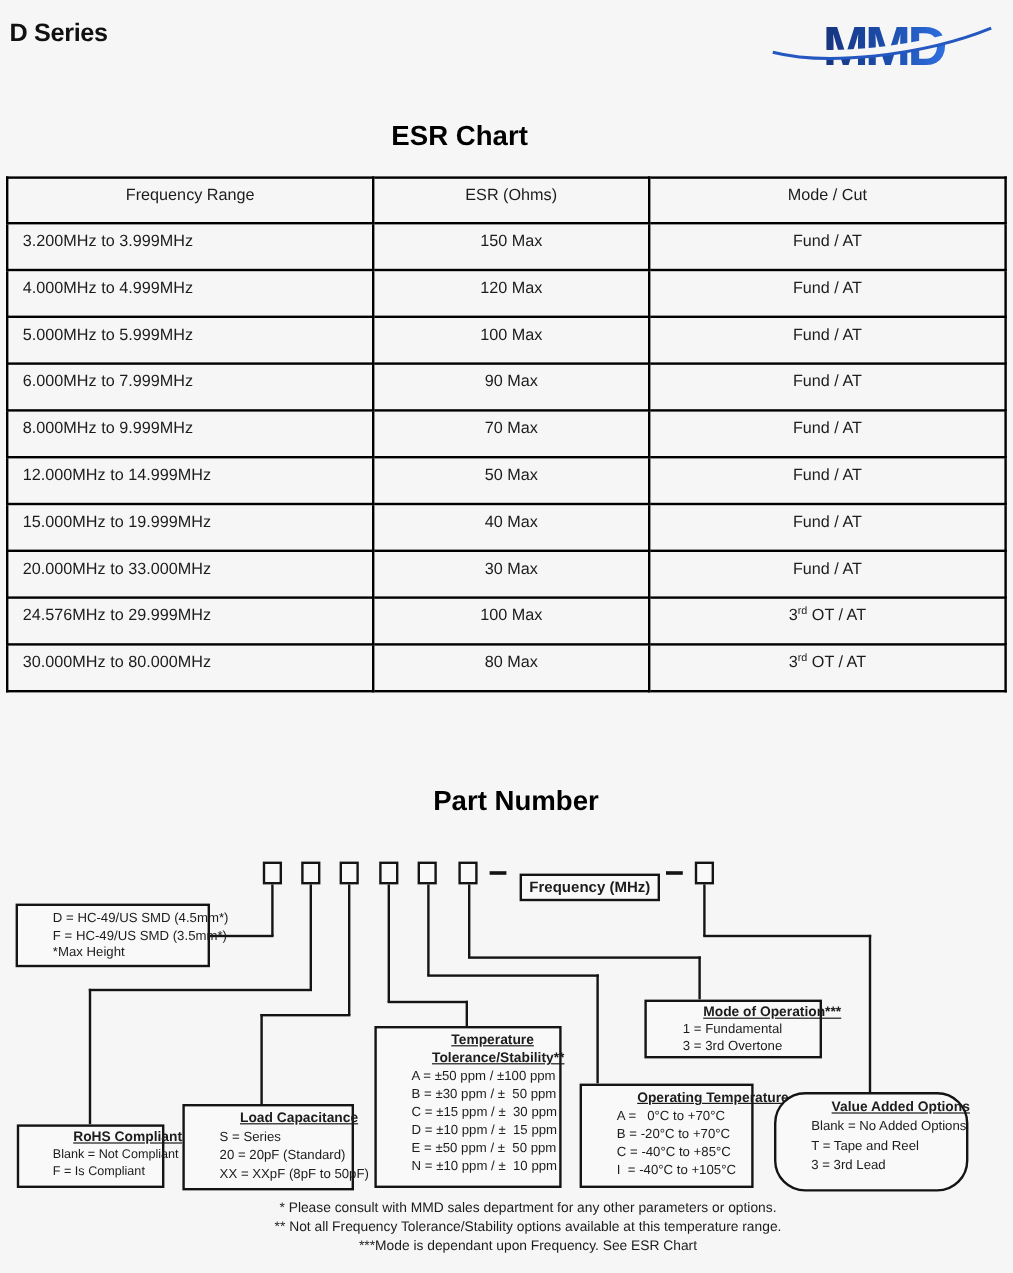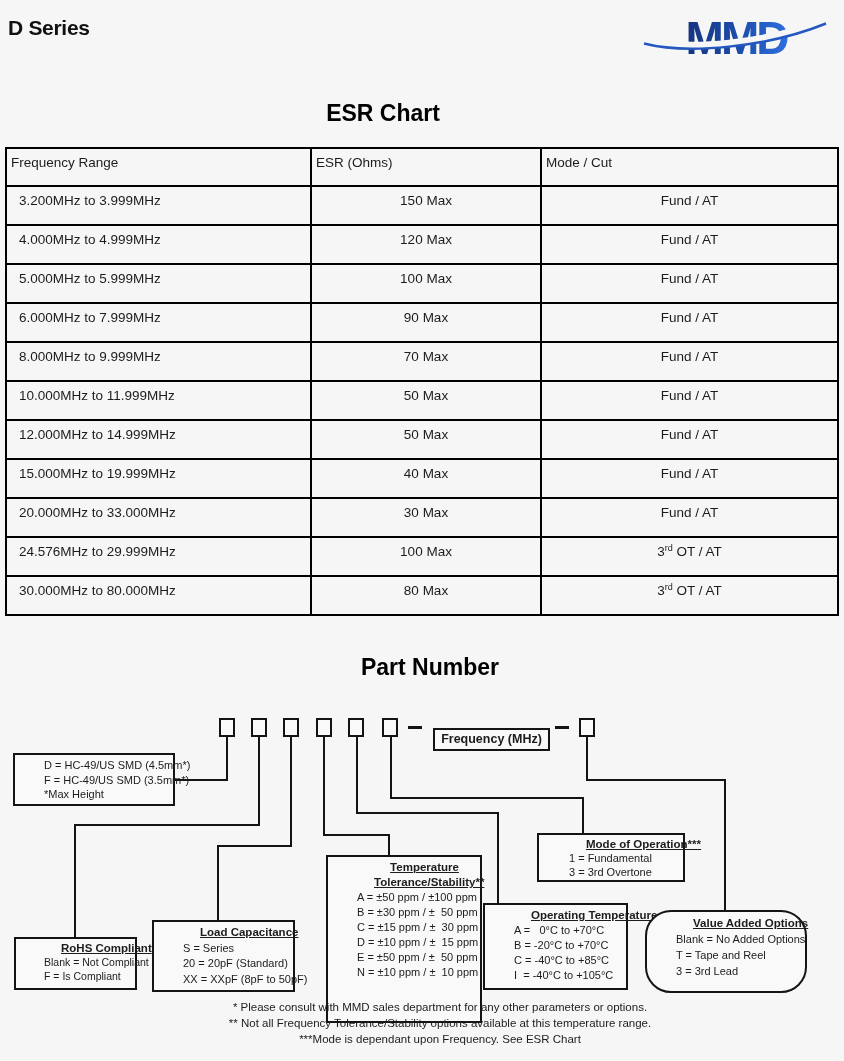--- a/index.html
+++ b/index.html
@@ -26,21 +26,21 @@
     font-size:13.5px;
   }
   table.esr th,table.esr td{
     border:2px solid #000;
     vertical-align:top;
     padding:6px 4px 0 4px;
     font-weight:normal;
     white-space:nowrap;
     overflow:hidden;
   }
-  table.esr th{height:30px;text-align:left;}
+  table.esr th{height:30px;text-align:center;}
   table.esr td{height:31px;text-align:center;}
   table.esr td.c-freq{text-align:left;padding-left:12px;}
   table.esr col.w1{width:305px;}
   table.esr col.w2{width:230px;}
   table.esr sup{font-size:9px;vertical-align:super;line-height:0;}
   
   .pbox{
     box-sizing:border-box;width:16px;height:19px;
     border:2px solid #141414;background:#f9f9f9;
   }
@@ -123,25 +123,20 @@
         <td class="c-freq">6.000MHz to 7.999MHz</td>
         <td>90 Max</td>
         <td>Fund / AT</td>
       </tr>
       <tr>
         <td class="c-freq">8.000MHz to 9.999MHz</td>
         <td>70 Max</td>
         <td>Fund / AT</td>
       </tr>
       <tr>
-        <td class="c-freq">10.000MHz to 11.999MHz</td>
-        <td>50 Max</td>
-        <td>Fund / AT</td>
-      </tr>
-      <tr>
         <td class="c-freq">12.000MHz to 14.999MHz</td>
         <td>50 Max</td>
         <td>Fund / AT</td>
       </tr>
       <tr>
         <td class="c-freq">15.000MHz to 19.999MHz</td>
         <td>40 Max</td>
         <td>Fund / AT</td>
       </tr>
       <tr>
@@ -220,21 +215,21 @@
 
 <div class="abs callout" style="left:152px;top:920px;width:143px;height:72px;line-height:15.5px;">
   <div class="title center">Load Capacitance</div>
   <div>
       <div class="box-line">S = Series</div>
       <div class="box-line">20 = 20pF (Standard)</div>
       <div class="box-line">XX = XXpF (8pF to 50pF)</div>
     </div>
 </div>
 
-<div class="abs callout" style="left:326px;top:855px;width:156px;height:168px;line-height:15px;">
+<div class="abs callout" style="left:312px;top:855px;width:156px;height:135px;line-height:15px;">
   <div class="title center" style="text-align:center;">Temperature</div>
   <div class="title center" style="text-align:center;">Tolerance/Stability**</div>
   <div>
       <div class="box-line">A = ±50 ppm / ±100 ppm</div>
       <div class="box-line">B = ±30 ppm / ±  50 ppm</div>
       <div class="box-line">C = ±15 ppm / ±  30 ppm</div>
       <div class="box-line">D = ±10 ppm / ±  15 ppm</div>
       <div class="box-line">E = ±50 ppm / ±  50 ppm</div>
       <div class="box-line">N = ±10 ppm / ±  10 ppm</div>
     </div>

